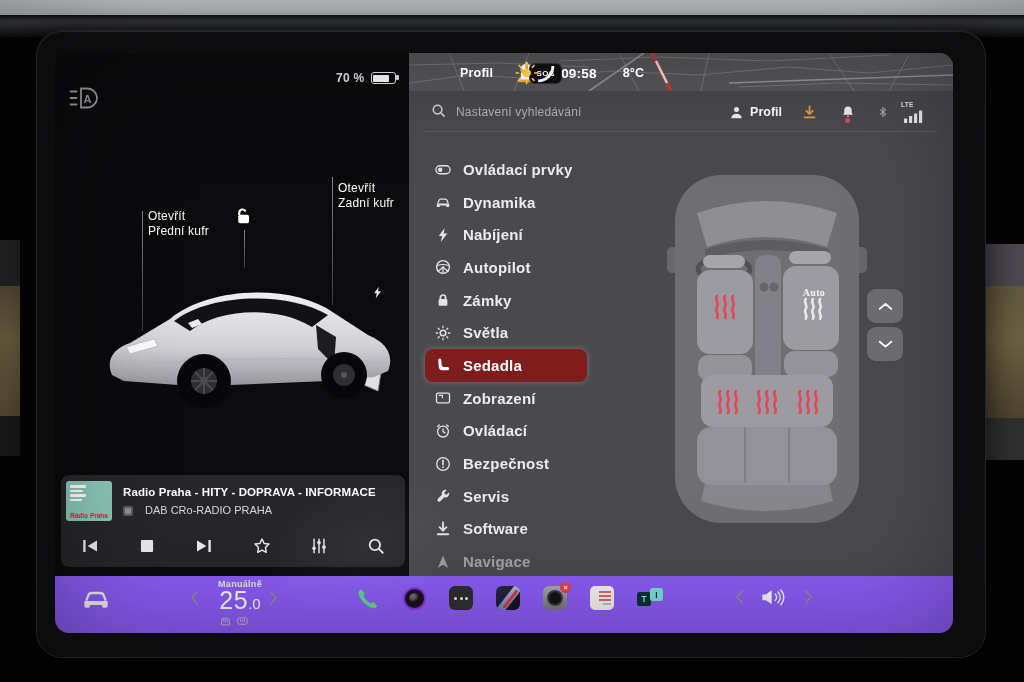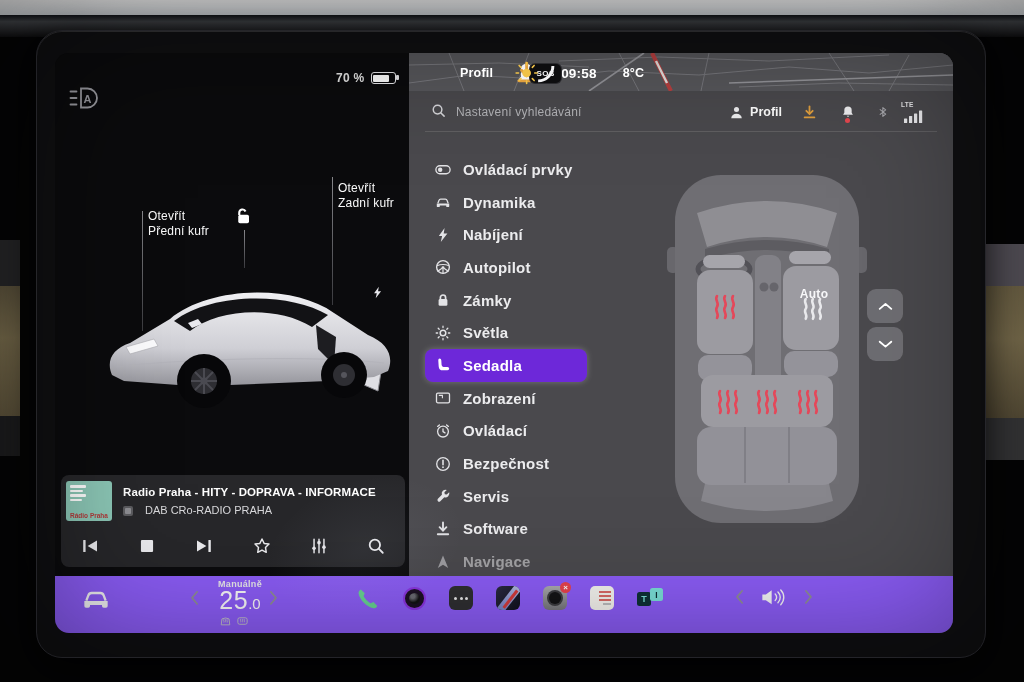--- a/index.html
+++ b/index.html
@@ -104,27 +104,27 @@
   .sr-ric.bt { margin-left:22px; width:12px; color:#a9a9ae; }
   .lte-wrap { margin-left:12px; position:relative; width:24px; height:22px; }
   .lte-label { position:absolute; left:0; top:0; font-size:6.5px; font-weight:700; color:#e8e8ea; letter-spacing:.3px; }
   .sig { position:absolute; left:2px; bottom:0; width:22px; color:#ededf0; display:inline-flex; }
   .divider { position:absolute; left:16px; right:16px; top:78px; height:1px; background:rgba(255,255,255,.12); }
 
   .menu { position:absolute; left:16px; top:100px; width:162px; }
   .menu-item { height:32.7px; display:flex; align-items:center; padding-left:10px; border-radius:8px; }
   .mi-icon { width:16px; display:inline-flex; color:#e3e3e6; margin-right:12px; flex:none; }
   .mi-label { font-size:15px; font-weight:600; color:#ececee; letter-spacing:.2px; white-space:nowrap; }
-  .menu-item.selected { background:#6d28d9; box-shadow:0 0 6px rgba(255,255,255,.25); }
+  .menu-item.selected { background:#7f1d1d; box-shadow:0 0 6px rgba(255,255,255,.25); }
   .menu-item.selected .mi-label, .menu-item.selected .mi-icon { color:#ffffff; }
   .menu-item.dimmed { opacity:.55; }
 
   .seat-diagram { position:absolute; left:258px; top:116px; width:200px; height:360px; }
   .auto-label { position:absolute; left:388px; top:234px; width:34px; text-align:center;
-    font-size:12px; font-weight:700; color:#f7f7f9; letter-spacing:.3px; z-index:4; }
+    font-size:10px; font-weight:700; color:#f7f7f9; letter-spacing:.3px; z-index:4;font-family:Liberation Serif, serif; }
   .scrollers { position:absolute; left:458px; top:236px; display:flex; flex-direction:column; gap:4px; z-index:4; }
   .scr-btn { width:36px; height:34px; border:none; border-radius:9px; background:rgba(222,220,228,.24);
     color:#ffffff; display:flex; align-items:center; justify-content:center; }
   .scr-btn span { width:15px; display:inline-flex; }
 
   
   .bottom-bar { position:absolute; left:0; top:523px; width:898px; height:57px; background:#8b5cf6; }
   .bb-car { position:absolute; left:26px; top:11px; width:30px; color:#f4f4f6; }
   .climate { position:absolute; left:130px; top:0; width:110px; height:57px; }
   .cl-chev { position:absolute; width:9px; color:#8e8e93; display:inline-flex; }

